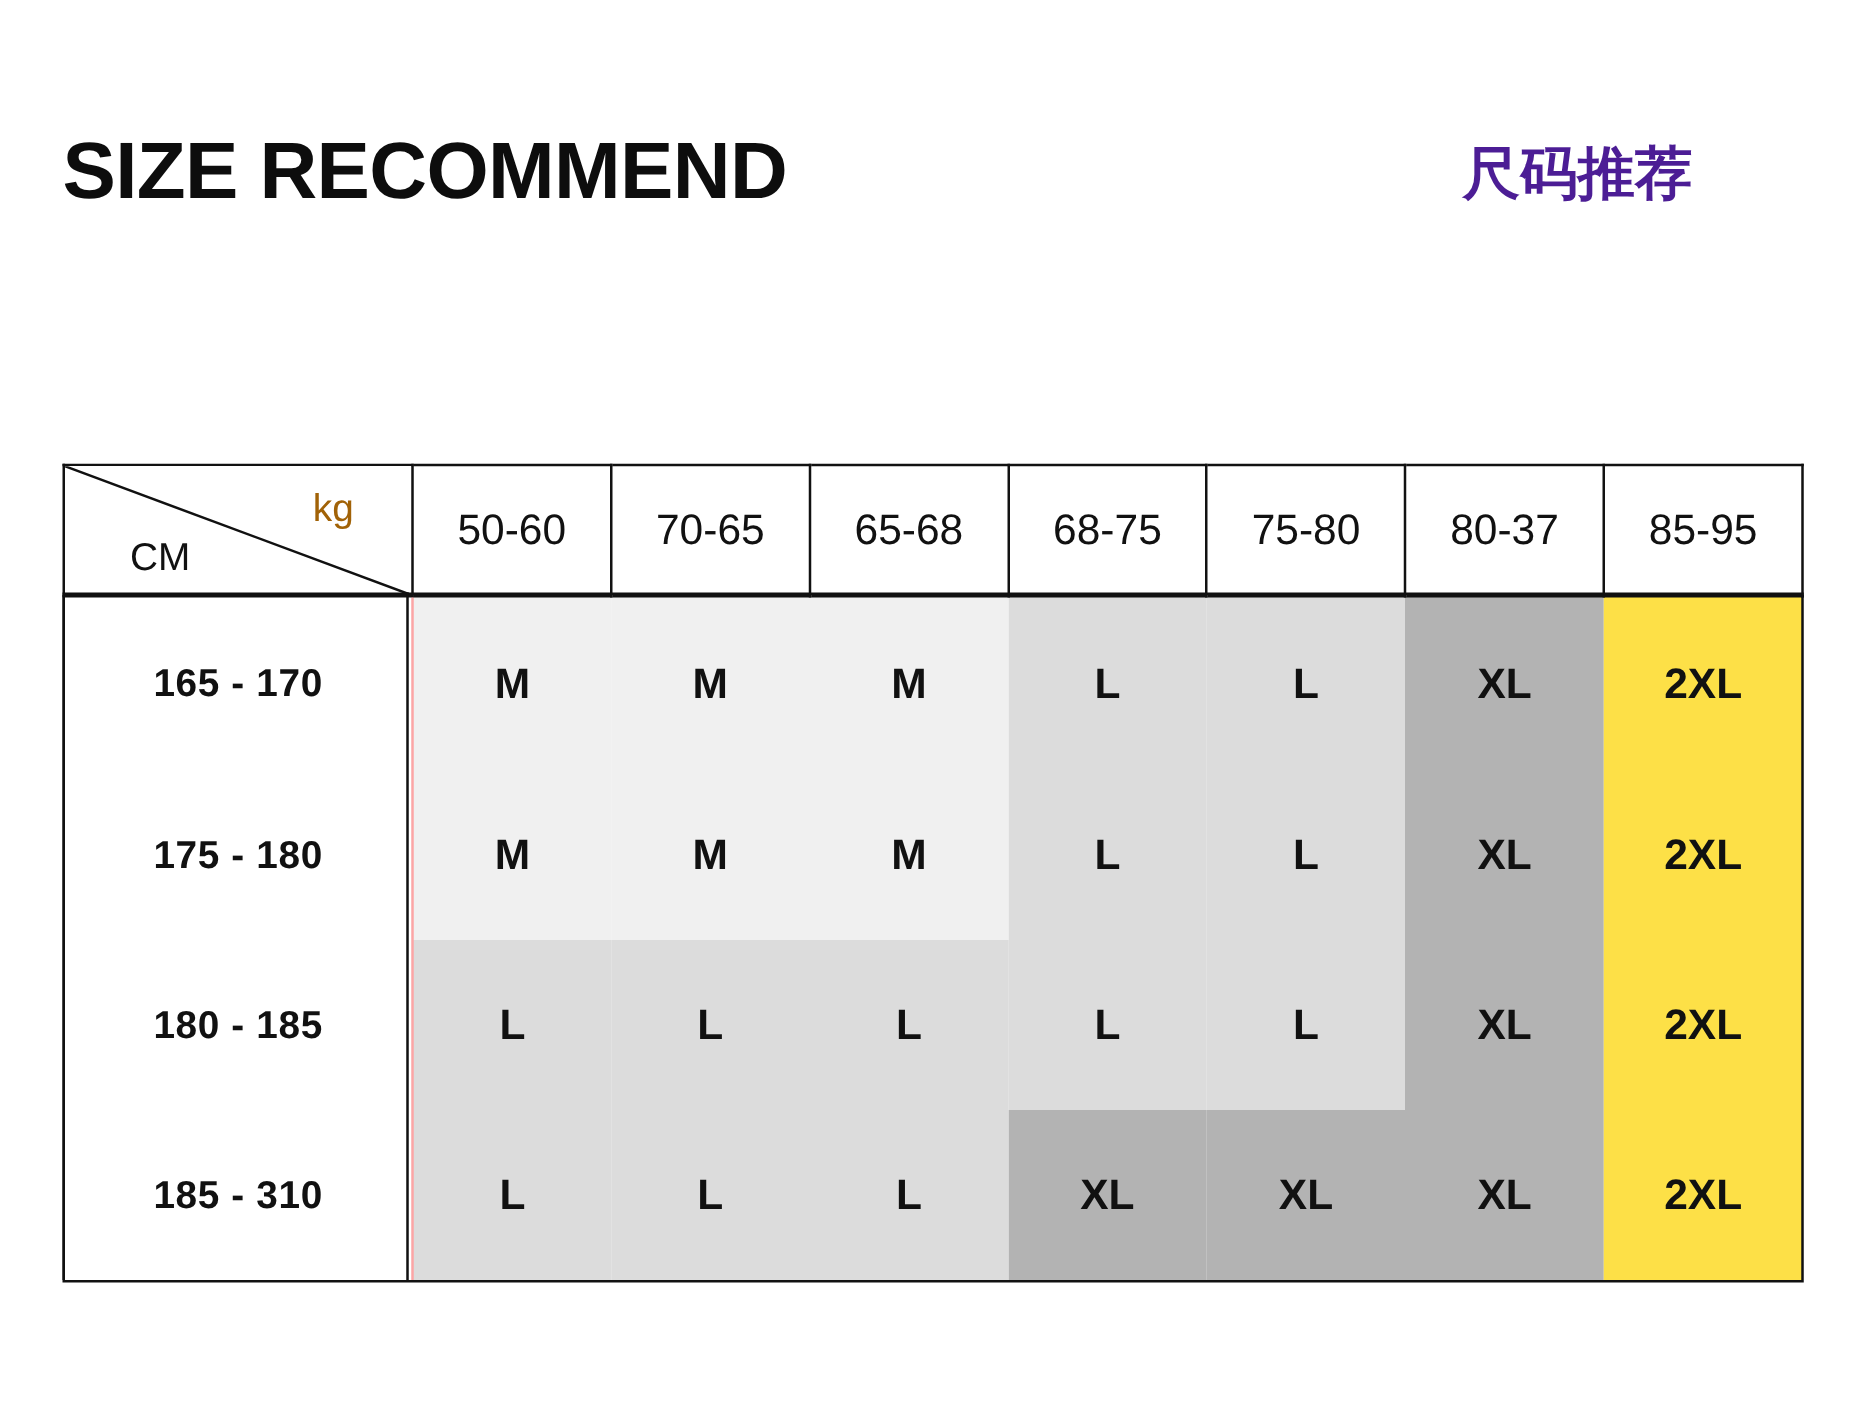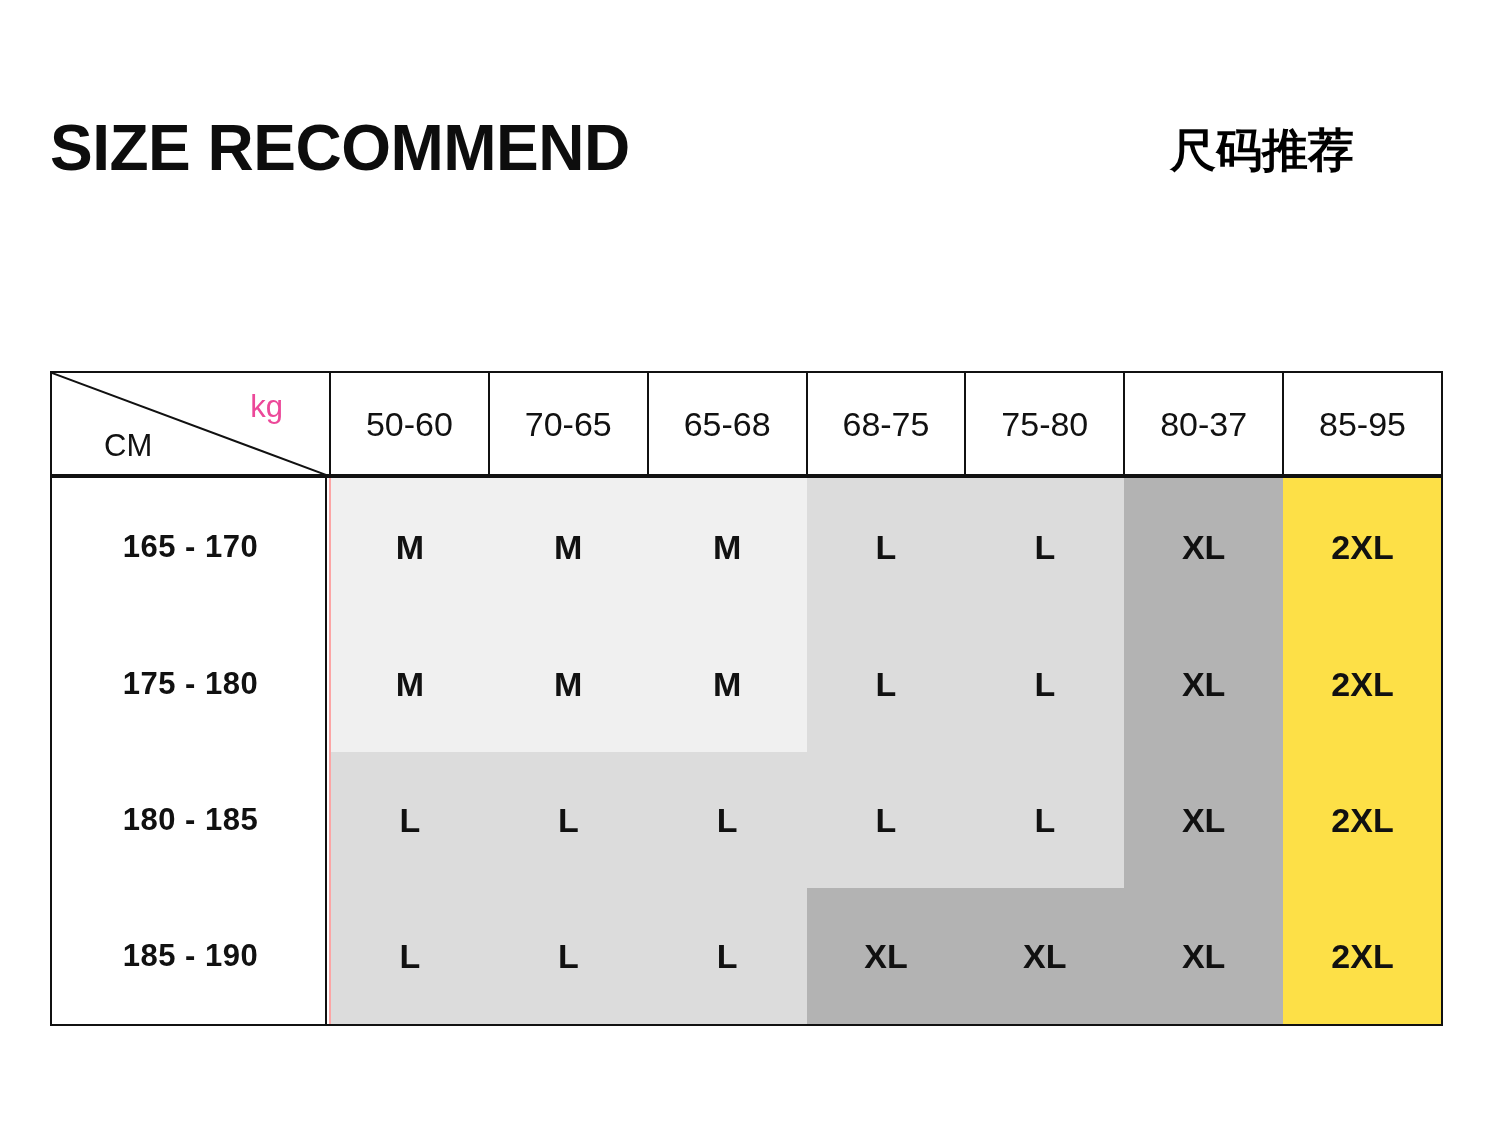--- a/index.html
+++ b/index.html
@@ -16,41 +16,40 @@
     overflow: hidden;
   }
 
   
   .header {
     position: absolute;
     left: 50px;
     top: 100px;
     width: 1400px;
     height: 90px;
-    margin-top: 12px;
   }
   .title-en {
     position: absolute;
     left: 0;
     top: 0;
     font-size: 64px;
     font-weight: bold;
     letter-spacing: -0.5px;
     line-height: 72px;
     color: #0d0d0d;
     white-space: nowrap;
   }
   .title-cn {
     position: absolute;
     left: 1120px;
     top: 10px;
     font-size: 46px;
     font-weight: bold;
     line-height: 56px;
-    color: #000000;
+    color: #4c1d95;
     white-space: nowrap;
   }
 
   
   .table-wrap {
     position: absolute;
     left: 50px;
     top: 371px;
     width: 1393px;
     height: 653px;
@@ -81,21 +80,21 @@
     top: 0;
     width: 100%;
     height: 100%;
   }
   .corner .kg {
     position: absolute;
     right: 46px;
     top: 16px;
     font-size: 31px;
     font-weight: normal;
-    color: #ec4899;
+    color: #a16207;
   }
   .corner .cm {
     position: absolute;
     left: 52px;
     bottom: 12px;
     font-size: 31px;
     font-weight: normal;
     color: #111111;
   }
 
@@ -219,21 +218,21 @@
       <td class="cell tier-l">L</td>
       <td class="cell tier-l">L</td>
       <td class="cell tier-l">L</td>
       <td class="cell tier-l">L</td>
       <td class="cell tier-l">L</td>
       <td class="cell tier-xl">XL</td>
       <td class="cell tier-2xl">2XL</td>
     </tr>
 
     <tr>
-      <td class="row-head">185 - 190</td>
+      <td class="row-head">185 - 310</td>
       <td class="cell tier-l">L</td>
       <td class="cell tier-l">L</td>
       <td class="cell tier-l">L</td>
       <td class="cell tier-xl">XL</td>
       <td class="cell tier-xl">XL</td>
       <td class="cell tier-xl">XL</td>
       <td class="cell tier-2xl">2XL</td>
     </tr>
   </tbody>
     </table>

